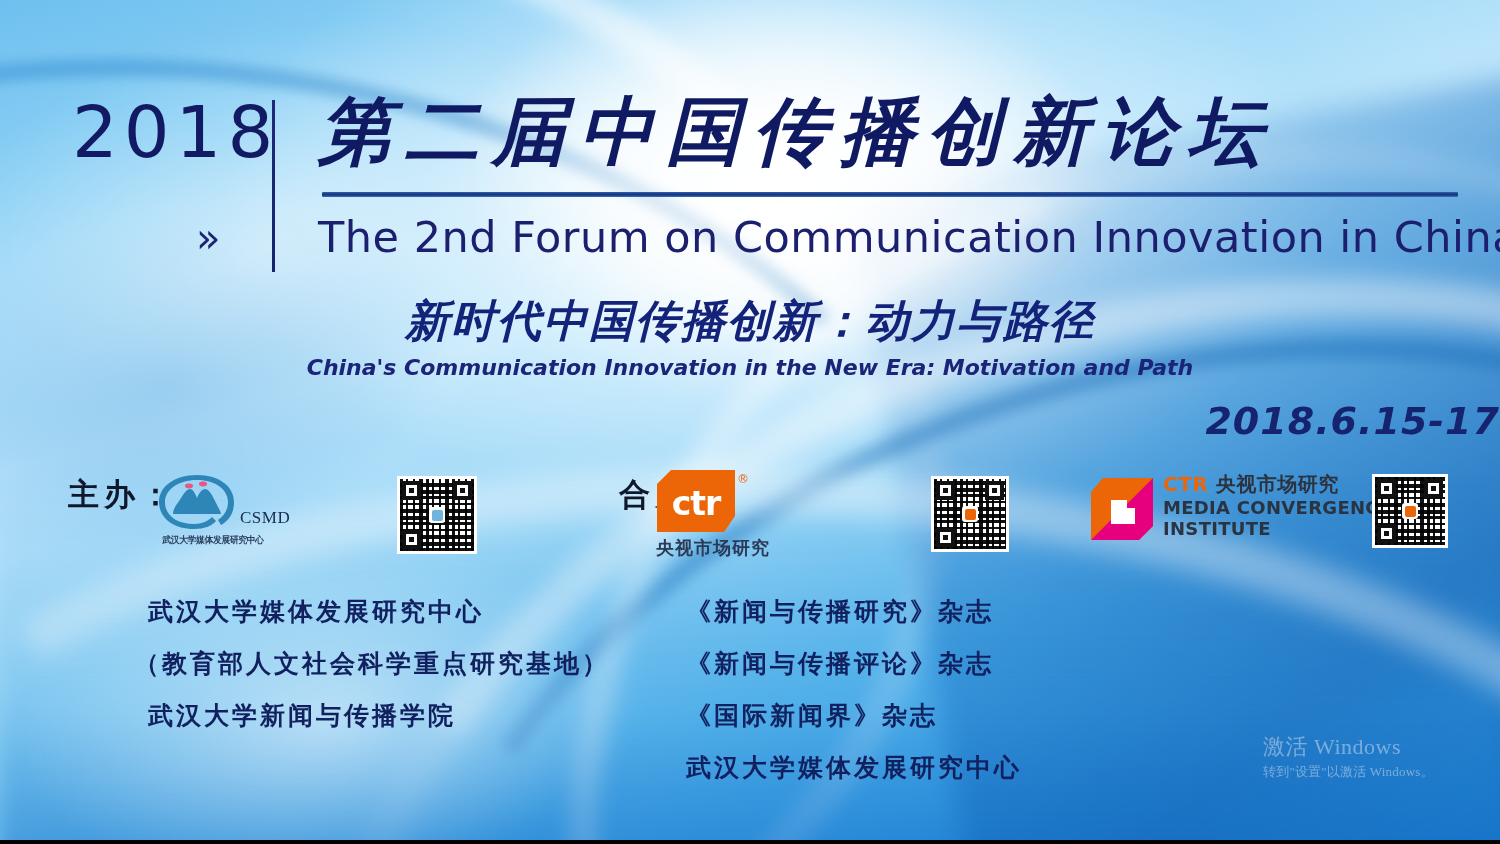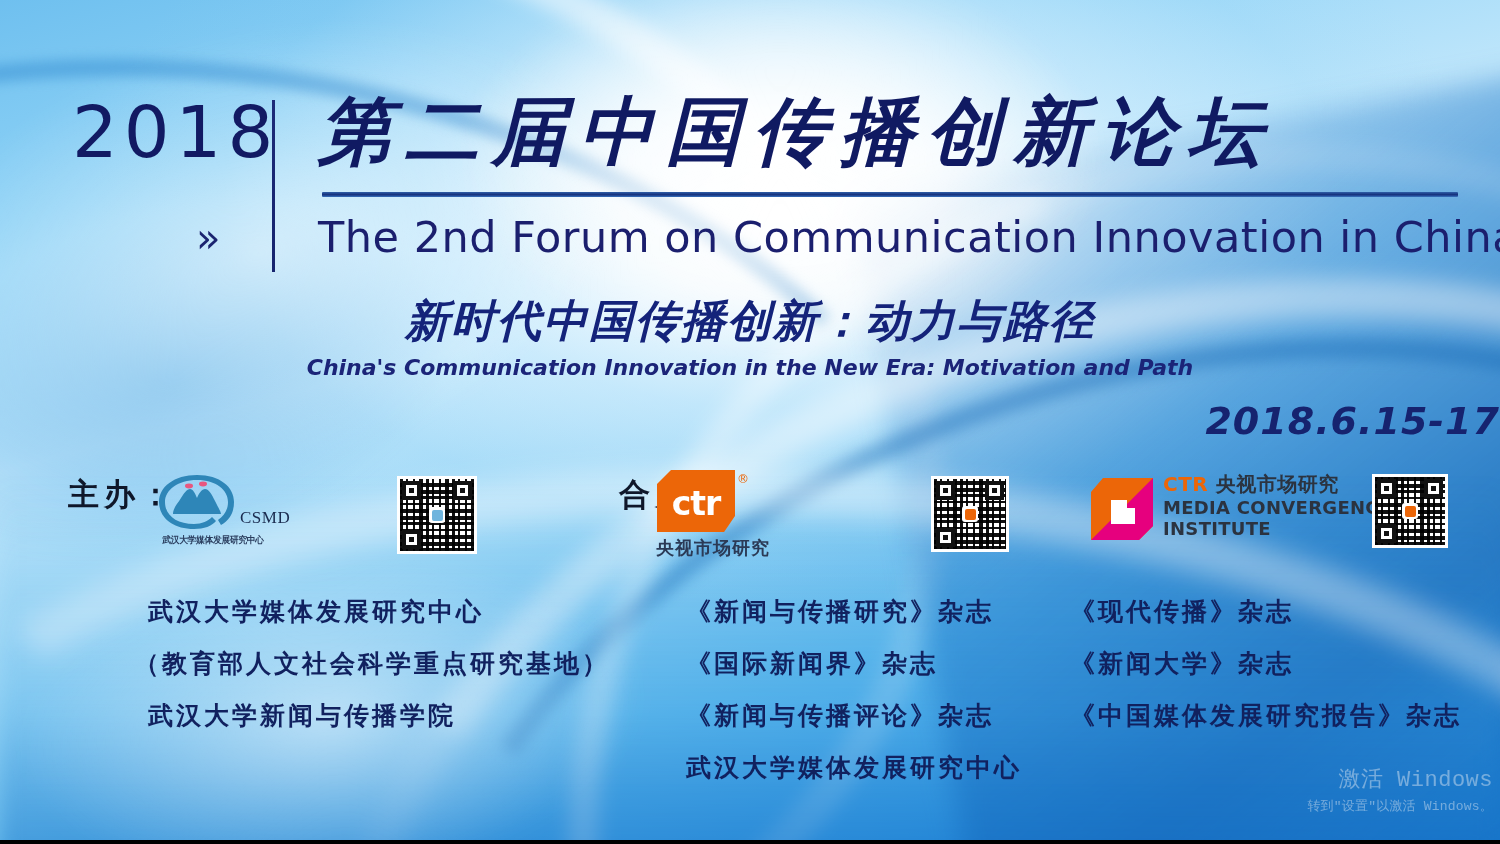--- a/index.html
+++ b/index.html
@@ -371,25 +371,25 @@
     white-space: nowrap;
   }
   #col-left  { left: 148px;  top: 586px; }
   #col-mid   { left: 686px;  top: 586px; }
   #col-right { left: 1070px; top: 586px; }
   .col .row2 { margin-left: -14px; }
 
   
   .watermark {
     position: absolute;
-    left: 1263px; top: 768px;
+    left: 1263px; top: 734px;
     width: 230px;
-    text-align: right;
+    text-align: left;
     color: rgba(228,236,244,0.45);
-    font-family: Liberation Mono, monospace;
+    font-family: Liberation Serif, serif;
     pointer-events: none;
   }
   .watermark .wm1 { font-size: 22px; letter-spacing: 0.5px; line-height: 1.2; }
   .watermark .wm2 { font-size: 13px; margin-top: 3px; letter-spacing: 0.2px; }
 </style>
 </head>
 <body>
 
 <div id="poster">
 
@@ -493,29 +493,24 @@
   </div>
 
   <div class="col" id="col-left">
     <div>武汉大学媒体发展研究中心</div>
     <div class="row2">（教育部人文社会科学重点研究基地）</div>
     <div>武汉大学新闻与传播学院</div>
   </div>
 
   <div class="col" id="col-mid">
     <div>《新闻与传播研究》杂志</div>
+    <div>《新闻与传播评论》杂志</div>
     <div>《国际新闻界》杂志</div>
-    <div>《新闻与传播评论》杂志</div>
     <div>武汉大学媒体发展研究中心</div>
   </div>
 
-  <div class="col" id="col-right">
-    <div>《现代传播》杂志</div>
-    <div>《新闻大学》杂志</div>
-    <div>《中国媒体发展研究报告》杂志</div>
-  </div>
 
   <div class="watermark">
     <div class="wm1">激活 Windows</div>
     <div class="wm2">转到"设置"以激活 Windows。</div>
   </div>
 
 </div>
 
 </body></html>

